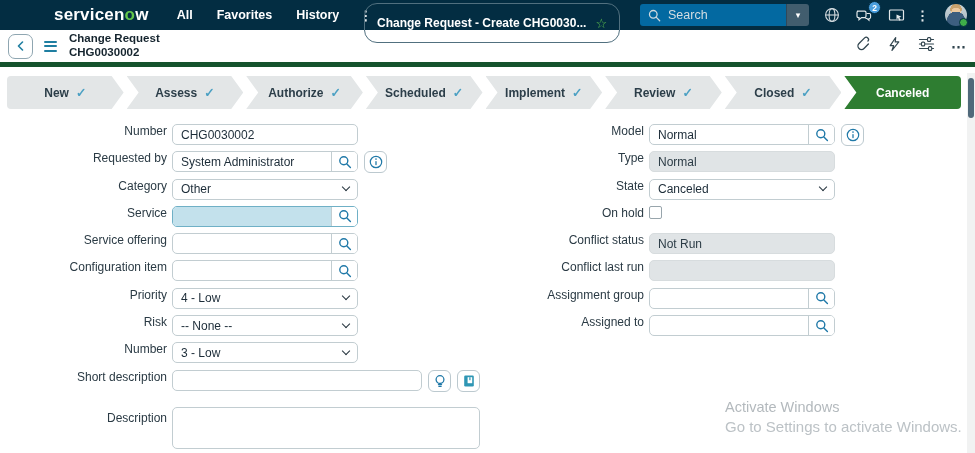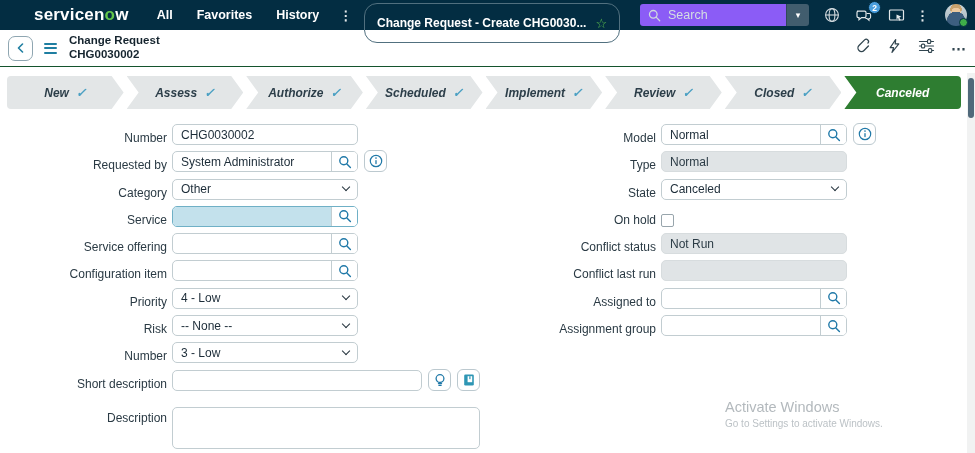--- a/index.html
+++ b/index.html
@@ -6,82 +6,82 @@
   html,body { margin:0; padding:0; }
   body {
     width:975px; height:453px; overflow:hidden; position:relative;
     background:#fff; font-family:"Liberation Sans", sans-serif;
     -webkit-font-smoothing:antialiased;
   }
 
   
   .app-header { height:30px; background:#032d42; display:flex; align-items:center;
     position:relative; color:#fff; padding:0 10px; }
-  .logo { font-size:17px; font-weight:bold; letter-spacing:.2px; margin-left:24px; color:#fff;text-align:right; }
+  .logo { font-size:17px; font-weight:bold; letter-spacing:.2px; margin-left:44px; color:#fff;text-align:right; }
   .logo .accent { color:#62c54b; }
   .top-nav { display:flex; align-items:center; gap:24px; margin-left:28px;
     font-size:12.5px; font-weight:bold; color:#fff; }
   .dots-v { font-weight:bold; font-size:13px; color:#e3e8ea; margin-left:-4px; letter-spacing:1px; }
   .tab-pill { position:absolute; left:364px; top:3px; height:40px; border:1px solid #51707f;
     border-radius:13px; display:flex; align-items:center; padding:0 12px; gap:9px;
     font-size:12px; font-weight:bold; color:#fff; }
   .tab-pill .star { color:#5cc04d; font-size:13px; font-weight:normal; }
   .search-wrap { position:absolute; left:640px; top:4px; height:22px; display:flex; }
-  .search-main { width:146px; background:#8b5cf6; border-radius:3px 0 0 3px; display:flex;
+  .search-main { width:146px; background:#0369a1; border-radius:3px 0 0 3px; display:flex;
     align-items:center; padding:0 8px; gap:7px; color:#d3dde2; font-size:12.5px; }
   .search-dd { width:23px; background:#415d6e; border-left:1px solid #30485a;
     border-radius:0 3px 3px 0; display:flex; align-items:center; justify-content:center;
     color:#fff; font-size:9px; }
   .hdr-icons { position:absolute; right:8px; top:0; height:30px; display:flex;
     align-items:center; gap:15px; }
   .hdr-icon { position:relative; display:flex; align-items:center; }
   .badge { position:absolute; top:-6px; right:-8px; width:13px; height:13px; background:#4a9ede;
     border-radius:50%; color:#fff; font-size:8.5px; font-weight:bold; display:flex;
     align-items:center; justify-content:center; border:1px solid #032d42; }
   .avatar { width:22px; height:22px; border-radius:50%; position:relative; flex:none;
     background:
       radial-gradient(circle at 50% 76%, #3d5e7f 0 45%, transparent 46%),
       radial-gradient(circle at 50% 38%, #ecc9a0 0 26%, transparent 27%),
       radial-gradient(circle at 50% 24%, #c9a26e 0 28%, transparent 29%),
       linear-gradient(180deg,#cdd6da,#9fb2bc); }
   .avatar::after { content:""; position:absolute; right:-1px; bottom:-1px; width:7px; height:7px;
     border-radius:50%; background:#3fae49; border:1.5px solid #032d42; }
 
   
-  .record-bar { height:37px; border-bottom:1px solid #14532d; display:flex; align-items:center;
+  .record-bar { height:37px; border-bottom:5px solid #14532d; display:flex; align-items:center;
     padding:0 8px; background:#fff; }
   .back-btn { width:25px; height:25px; border:1px solid #8fa6b1; border-radius:7px;
     background:#fff; display:flex; align-items:center; justify-content:center; flex:none; }
   .hamburger { margin-left:11px; display:flex; flex-direction:column; gap:2.5px; }
   .hamburger i { display:block; width:13px; height:2px; background:#1f7ea1; border-radius:1px; }
   .rec-title { margin-left:12px; font-size:11.5px; font-weight:bold; color:#15242e; line-height:1.2; }
   .bar-right { margin-left:auto; display:flex; align-items:center; gap:16px; }
   .dots-h { font-size:15px; font-weight:bold; color:#31454f; letter-spacing:1px; line-height:1; }
   .btn-group { display:flex; gap:7px; margin-left:6px; }
   .btn { height:24px; padding:0 13px; border:1px solid #c3cdd2; border-radius:5px; background:#fff;
     color:#1d7aa3; font-size:12px; font-weight:bold; display:flex; align-items:center; }
 
   
-  .flow { margin:9px 14px 0 7px; display:flex; height:33px;font-style:italic; }
+  .flow { margin:9px 14px 0 7px; display:flex; height:33px; }
   .stage { flex:1; background:#e3e6e7; display:flex; align-items:center; justify-content:center;
     gap:7px; font-size:12px; font-weight:bold; color:#2c3e49; margin-left:3px;
     clip-path: polygon(0 0, calc(100% - 12px) 0, 100% 50%, calc(100% - 12px) 100%, 0 100%, 12px 50%); }
   .stage:first-child { margin-left:0; border-radius:4px 0 0 4px;
     clip-path: polygon(0 0, calc(100% - 12px) 0, 100% 50%, calc(100% - 12px) 100%, 0 100%); }
   .stage:last-child { border-radius:0 4px 4px 0;
     clip-path: polygon(0 0, 100% 0, 100% 100%, 0 100%, 12px 50%); }
   .stage .check { color:#4ba0c3; font-size:12.5px; }
   .stage.current { background:#2e7d31; color:#fff; }
 
   
   .form { position:relative; margin-top:15px; height:320px; }
   .col { position:absolute; top:0; }
   .col-left { left:2px; width:478px; }
-  .col-right { left:495px; width:480px; }
-  .frow { display:flex; align-items:flex-end; height:21px; margin-bottom:6.3px; }
+  .col-right { left:483px; width:480px; }
+  .frow { display:flex; align-items:flex-start; height:21px; margin-bottom:6.3px; }
   .frow.ta { height:auto; align-items:flex-start; margin-bottom:5px;margin-top:16px; }
   .flabel { width:165px; text-align:right; margin-right:5px; font-size:12px; color:#2a3a44; flex:none; }
   .col-right .flabel { width:161px; }
   .frow.ta .flabel { margin-top:4px; }
   .w-std { width:186px; }
   .w-wide { width:663px; }
   .text-input { height:21px; border:1px solid #c2cdd1; border-radius:5px; padding:0 8px;
     font-size:12px; color:#1c2c38; font-family:inherit; background:#fff; outline:none; }
   .ref { display:flex; height:21px; border:1px solid #c2cdd1; border-radius:5px; overflow:hidden;
     background:#fff; flex:none; }
@@ -103,21 +103,21 @@
   textarea.desc { width:663px; height:42px; border:1px solid #c2cdd1; border-radius:5px;
     resize:none; font-family:inherit; font-size:12px; padding:3px 8px; outline:none; }
   .icon-btn { width:23px; height:22px; border:1px solid #bcc9cf; border-radius:6px; background:#fff;
     display:flex; align-items:center; justify-content:center; margin-left:6px; flex:none; padding:0; cursor:pointer; }
 
   
   .vscroll { position:absolute; right:0; top:73px; bottom:0; width:8px; background:#f1f2f2; }
   .vthumb { position:absolute; top:5px; left:1px; width:6px; height:40px; background:#50697a; border-radius:3px; }
   .watermark { position:absolute; left:725px; top:399px; pointer-events:none; }
   .watermark .l1 { font-size:14.5px; color:#b3b9bd; }
-  .watermark .l2 { font-size:10px; color:#bcc2c6; margin-top:3px;text-align:center; }
+  .watermark .l2 { font-size:15px; color:#bcc2c6; margin-top:3px;text-align:center; }
 </style>
 </head>
 <body>
 
 <header class="app-header">
   <div class="logo"><span>servicen</span><span class="accent">o</span><span>w</span></div>
   <nav class="top-nav">
     <span>All</span>
     <span>Favorites</span>
     <span>History</span>
@@ -394,33 +394,33 @@
       </div>
       <div class="frow">
         <span class="flabel">Conflict status</span>
         <div class="readonly w-std">Not Run</div>
       </div>
       <div class="frow">
         <span class="flabel">Conflict last run</span>
         <div class="readonly w-std"></div>
       </div>
       <div class="frow">
+        <span class="flabel">Assignment group</span>
+        <div class="ref w-std">
+          <input style="">
+          <button class="search-btn">
+            <svg width="14" height="14" viewBox="0 0 14 14">
+              <circle cx="5.8" cy="5.8" r="4" fill="none" stroke="#2079a8" stroke-width="1.4"></circle>
+              <line x1="8.9" y1="8.9" x2="12.4" y2="12.4" stroke="#2079a8" stroke-width="1.4" stroke-linecap="round"></line>
+            </svg>
+          </button>
+        </div>
+      </div>
+      <div class="frow">
         <span class="flabel">Assigned to</span>
-        <div class="ref w-std">
-          <input style="">
-          <button class="search-btn">
-            <svg width="14" height="14" viewBox="0 0 14 14">
-              <circle cx="5.8" cy="5.8" r="4" fill="none" stroke="#2079a8" stroke-width="1.4"></circle>
-              <line x1="8.9" y1="8.9" x2="12.4" y2="12.4" stroke="#2079a8" stroke-width="1.4" stroke-linecap="round"></line>
-            </svg>
-          </button>
-        </div>
-      </div>
-      <div class="frow">
-        <span class="flabel">Assignment group</span>
         <div class="ref w-std">
           <input style="">
           <button class="search-btn">
             <svg width="14" height="14" viewBox="0 0 14 14">
               <circle cx="5.8" cy="5.8" r="4" fill="none" stroke="#2079a8" stroke-width="1.4"></circle>
               <line x1="8.9" y1="8.9" x2="12.4" y2="12.4" stroke="#2079a8" stroke-width="1.4" stroke-linecap="round"></line>
             </svg>
           </button>
         </div>
       </div>

